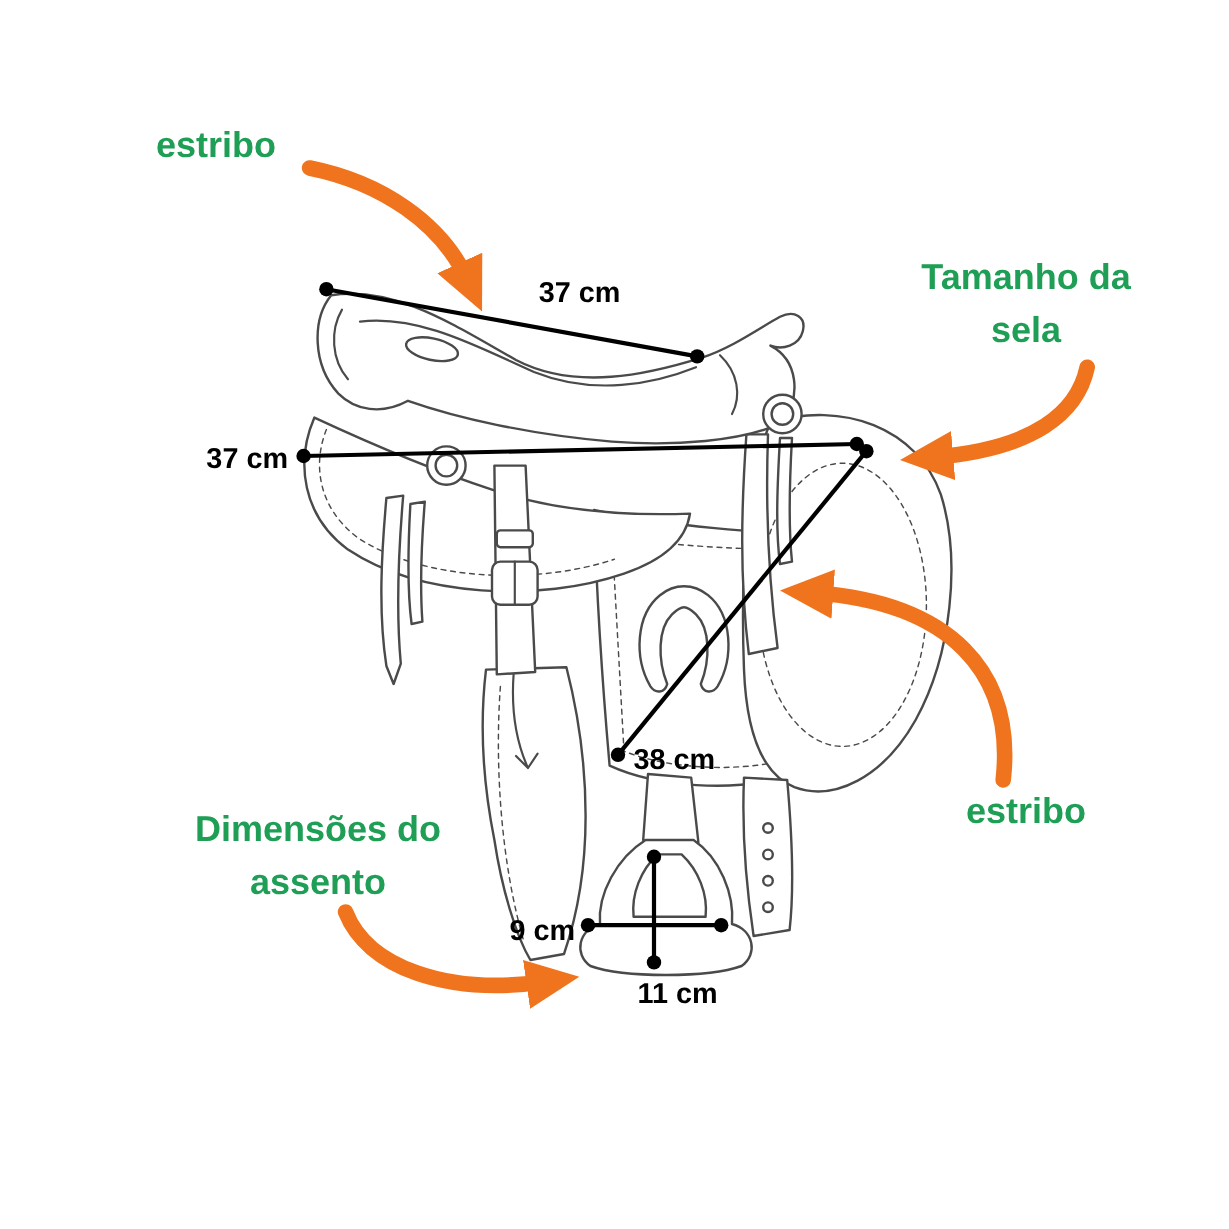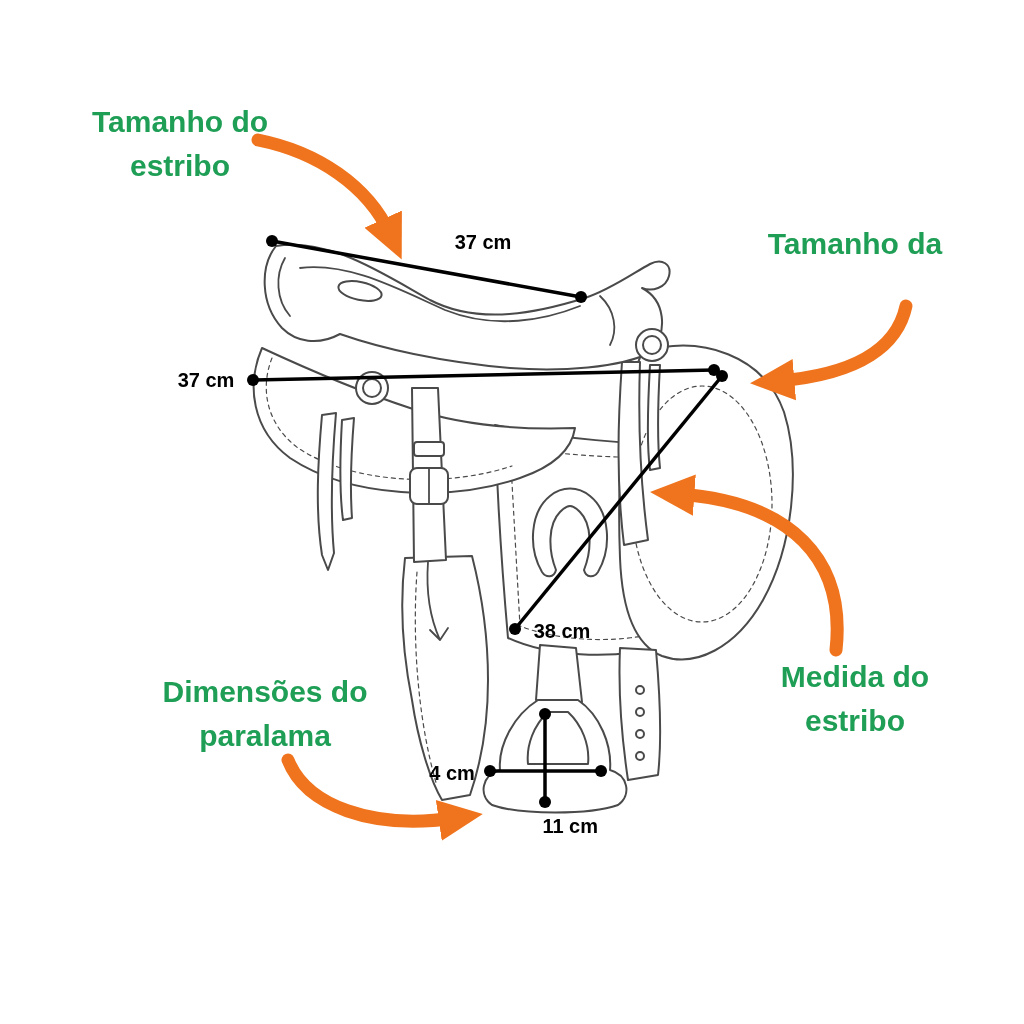--- a/index.html
+++ b/index.html
@@ -26,21 +26,21 @@
   .measure{stroke:var(--measure-black);stroke-width:3.5;}
   .dot{fill:var(--measure-black);stroke:none;}
 
   .green-label{
     position:absolute;color:var(--label-green);
     font-weight:700;font-size:30px;line-height:44px;text-align:center;
   }
   .green-label span{display:block;}
   .measure-label{
     position:absolute;color:var(--measure-black);
-    font-weight:700;font-size:20px;width:100px;text-align:center;
+    font-weight:700;font-size:24px;width:100px;text-align:center;
   }
 </style>
 </head>
 <body>
 
 <div class="canvas">
 
   <svg class="scene" width="1024" height="1024" viewBox="0 0 1024 1024">
     <defs>
       <marker id="ah" viewBox="0 0 10 10" refX="3.5" refY="5" markerWidth="3.6" markerHeight="3.6" orient="auto" markerUnits="strokeWidth">
@@ -127,37 +127,36 @@
       <circle class="dot" cx="545" cy="714" r="6"></circle>
       <circle class="dot" cx="545" cy="802" r="6"></circle>
 
       <line class="measure" x1="490" y1="771" x2="601" y2="771"></line>
       <circle class="dot" cx="490" cy="771" r="6"></circle>
       <circle class="dot" cx="601" cy="771" r="6"></circle>
     </g>
   </svg>
 
   <div class="green-label" style="left:40px;top:100px;width:280px;">
-    <span>Tamanho do</span>
     <span>estribo</span>
   </div>
 
-  <div class="green-label" style="left:730px;top:210px;width:250px;margin-top:12px;">
+  <div class="green-label" style="left:730px;top:210px;width:250px;">
     <span>Tamanho da</span>
+    <span>sela</span>
   </div>
 
   <div class="green-label" style="left:730px;top:655px;width:250px;">
-    <span>Medida do</span>
     <span>estribo</span>
   </div>
 
   <div class="green-label" style="left:115px;top:670px;width:300px;">
     <span>Dimensões do</span>
-    <span>paralama</span>
+    <span>assento</span>
   </div>
 
   <div class="measure-label" style="left:433px;top:231px;">37 cm</div>
   <div class="measure-label" style="left:156px;top:369px;">37 cm</div>
   <div class="measure-label" style="left:512px;top:620px;">38 cm</div>
-  <div class="measure-label" style="left:402px;top:762px;">4 cm</div>
+  <div class="measure-label" style="left:402px;top:762px;">9 cm</div>
   <div class="measure-label" style="left:498px;top:815px;text-align:right;">11 cm</div>
 
 </div>
 
 </body></html>

